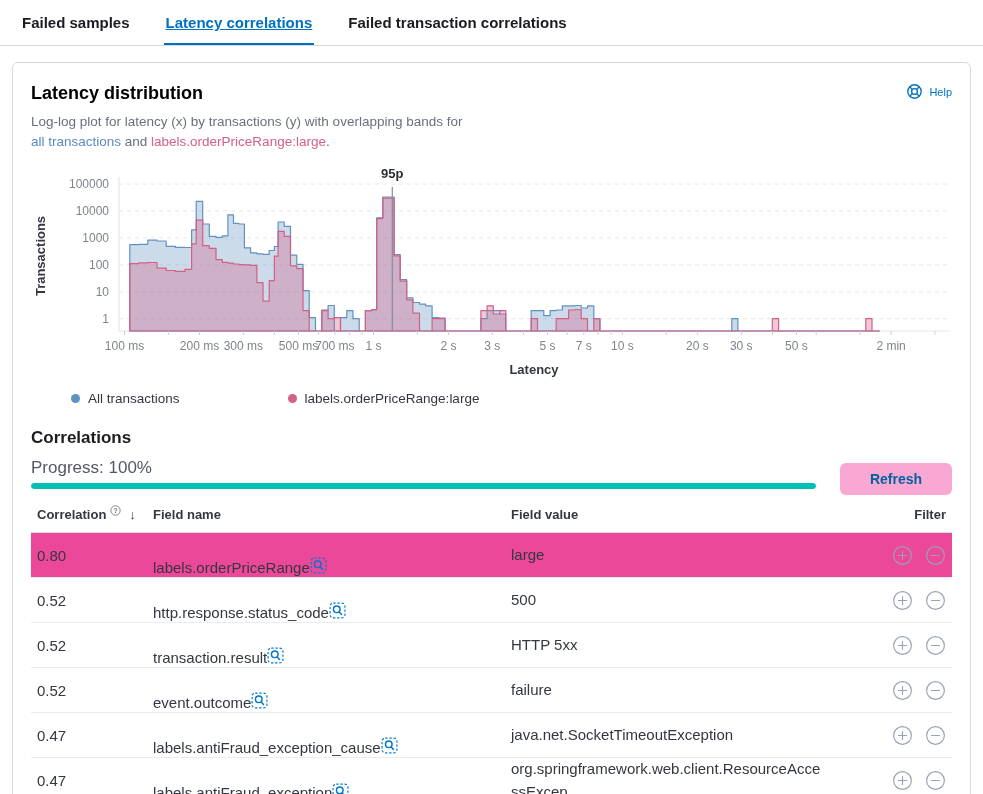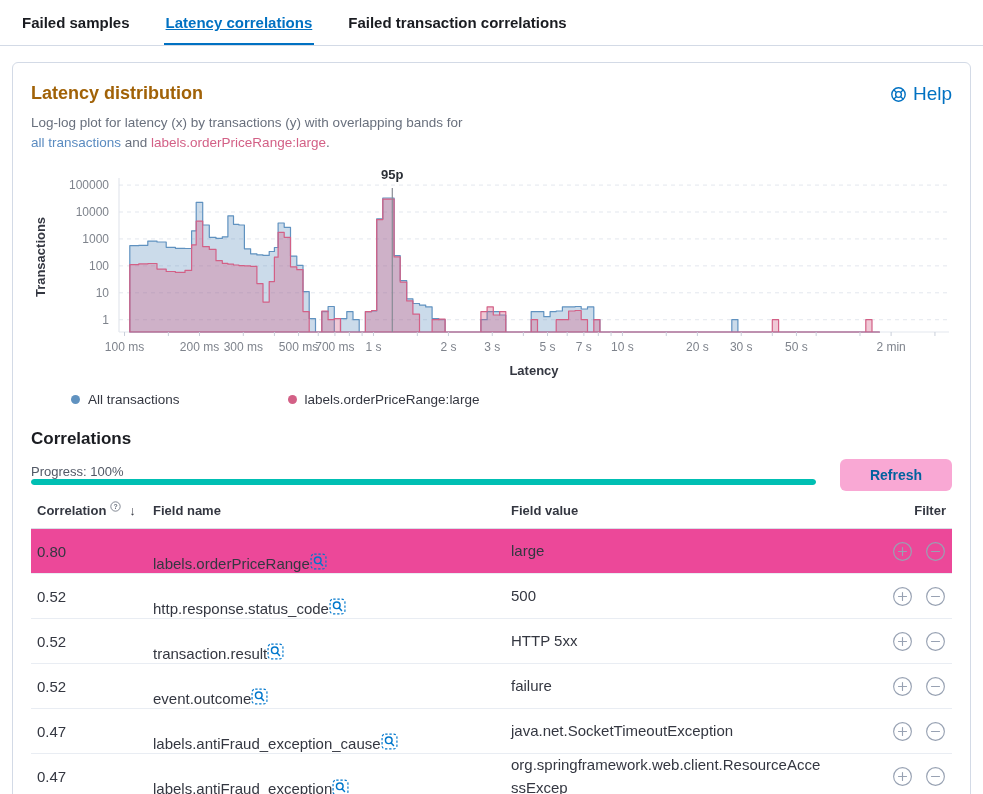--- a/index.html
+++ b/index.html
@@ -9,37 +9,37 @@
   
   .tabbar { display:flex; gap:32px; padding:0 20px; border-bottom:1px solid #D3DAE6; }
   .tab { padding:14px 2px 12px; font-size:15px; font-weight:bold; color:#1a1c21; cursor:pointer;
     border-bottom:2px solid transparent; white-space:nowrap; }
   .tab.active { color:#0071C2; border-bottom-color:#0071C2; text-decoration:underline; }
 
   
   .panel { margin:16px 12px 0; border:1px solid #D3DAE6; border-radius:6px; padding:20px 18px 24px;
     height:900px; }
   .panel-head { display:flex; justify-content:space-between; align-items:flex-start; }
-  .panel-title { font-size:18px; font-weight:bold; color:#a16207; }
-  .help-link { display:flex; align-items:center; gap:6px; color:#0071C2; font-size:19px; font-weight:500; cursor:pointer; }
+  .panel-title { font-size:18px; font-weight:bold; color:#000000; }
+  .help-link { display:flex; align-items:center; gap:6px; color:#0071C2; font-size:11px; font-weight:500; cursor:pointer; }
   .subtitle { font-size:13.5px; color:#69707D; line-height:1.45; margin-top:8px; }
   .link-blue { color:#5A8BC0; cursor:pointer; }
   .link-pink { color:#D36086; cursor:pointer; }
 
   .chart-wrap { margin-top:14px; }
   .legend { display:flex; align-items:center; margin:10px 0 0 40px; font-size:13.5px; color:#343741; }
   .legend-item { display:flex; align-items:center; gap:8px; cursor:pointer; }
   .legend-item + .legend-item { margin-left:108px; }
   .legend-dot { width:9px; height:9px; border-radius:50%; }
 
   
   .corr-heading { font-size:17px; font-weight:bold; color:#1a1c21; margin-top:22px; }
   .progress-row { display:flex; align-items:flex-end; margin-top:10px; }
   .progress-left { flex:1; margin-right:24px; }
-  .progress-label { font-size:13px; color:#535966; }
+  .progress-label { font-size:17px; color:#535966; margin-bottom:5px; }
   .progress-track { height:6px; background:#E9EDF3; border-radius:3px; overflow:hidden; }
   .progress-fill { height:100%; background:#00BFB3; border-radius:3px; }
   .refresh-btn { width:112px; height:32px; background:#f9a8d4; color:#00629E; border:none; border-radius:6px;
     font-family:"Liberation Sans", sans-serif; font-size:14px; font-weight:bold; cursor:pointer; margin-bottom:-6px; }
 
   
   .table { margin-top:18px; font-size:15px; }
   .t-head, .t-row { display:grid; grid-template-columns:116px 358px 1fr 84px; align-items:center; padding:0 6px; }
   .t-head { font-size:13px; font-weight:bold; color:#343741; padding-bottom:10px; border-bottom:1px solid #D9DEE8; }
   .t-row { min-height:42px; border-bottom:1px solid #E9EDF3; }

